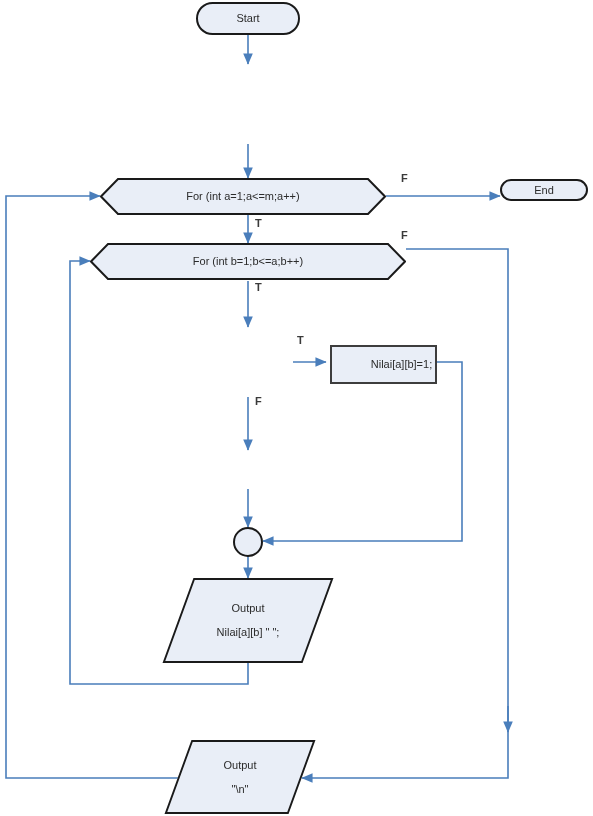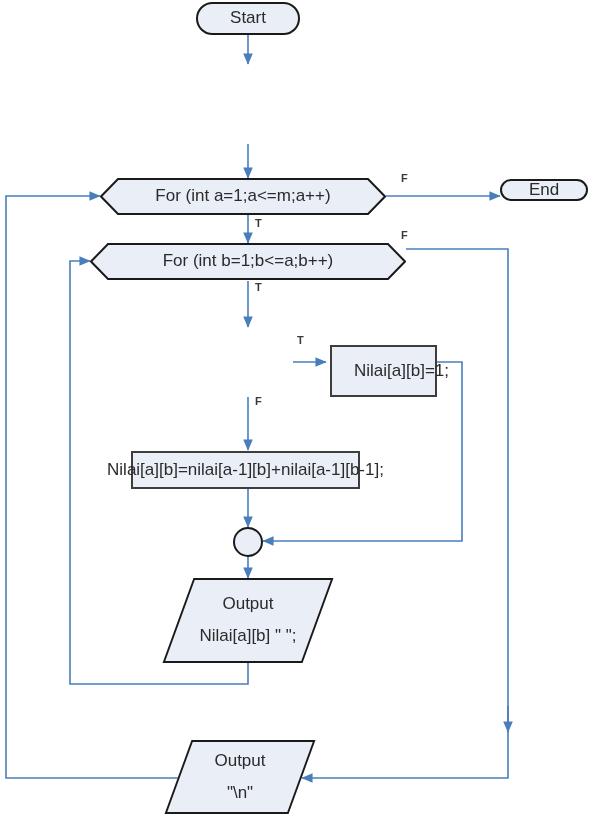--- a/index.html
+++ b/index.html
@@ -26,21 +26,21 @@
   }
   .node {
     position: absolute;
     box-sizing: border-box;
     display: flex;
     flex-direction: column;
     align-items: center;
     justify-content: center;
     text-align: center;
     color: #2b2b2b;
-    font-size: 17px;
+    font-size: 11px;
     line-height: 1.35;
   }
   .node .node-text {
     position: relative;
     z-index: 2;
     white-space: nowrap;
   }
   
   .term {
     background: #e9eef7;
@@ -174,27 +174,24 @@
       <polygon points="18,1 298,1 315,18.5 298,36 18,36 1,18.5" fill="#e9eef7" stroke="#1a1a1a" stroke-width="2"></polygon>
     </svg>
     <span class="node-text">For (int b=1;b&lt;=a;b++)</span>
   </div>
   <span class="edge-label" style="left:401px; top:229px;">F</span>
   <span class="edge-label" style="left:255px; top:281px;">T</span>
 
   <span class="edge-label" style="left:297px; top:334px;">T</span>
   <span class="edge-label" style="left:255px; top:395px;">F</span>
 
-  <div class="node process" style="left:330px; top:345px; width:107px; height:52px;padding-left:36px;">
+  <div class="node process" style="left:330px; top:345px; width:107px; height:39px;padding-left:36px;">
     <span class="node-text">Nilai[a][b]=1;</span>
   </div>
 
-  <div class="node process" style="left:131px; top:451px; width:229px; height:38px;">
-    <span class="node-text">Nilai[a][b]=nilai[a-1][b]+nilai[a-1][b-1];</span>
-  </div>
 
   <div class="node connector-circle" style="left:233px; top:527px; width:30px; height:30px;">
     <span class="node-text"></span>
   </div>
 
   <div class="node io" style="left:178px; top:578px; width:140px; height:85px;">
     <div class="io-shape"></div>
     <span class="node-text">Output</span>
     <div class="spacer-line"></div>
     <span class="node-text">Nilai[a][b] " ";</span>

